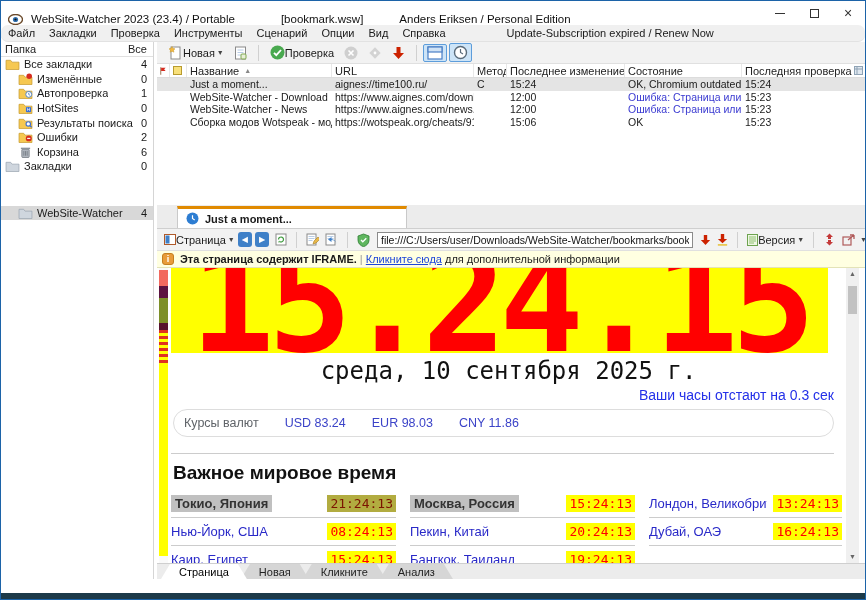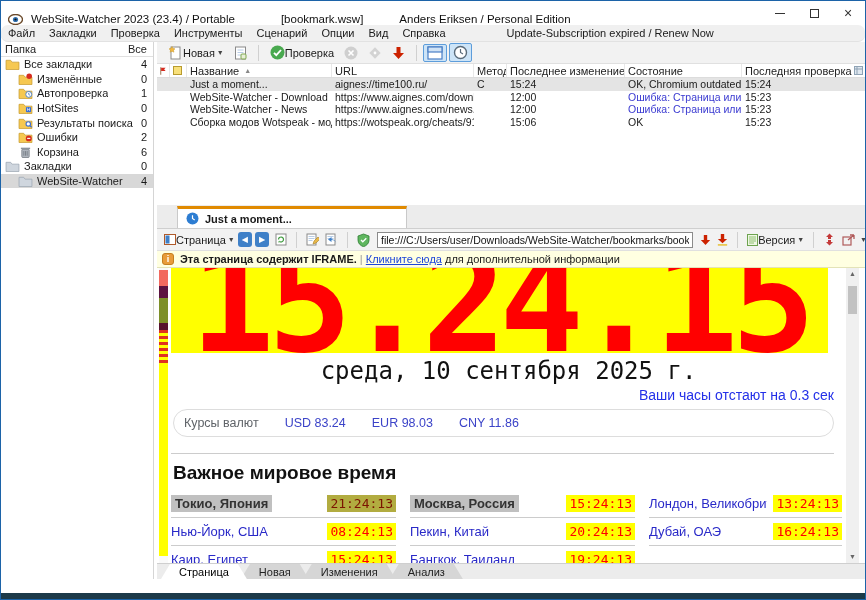--- a/index.html
+++ b/index.html
@@ -26,21 +26,21 @@
   .menu-item{padding:0 7px;white-space:nowrap;}
   .menu-notice{margin-left:54px;white-space:nowrap;}
 
   
   .sidebar{position:absolute;left:0;top:41px;width:153px;height:537px;background:#fff;
     border-right:1px solid #d5d5d5;}
   .side-head{display:flex;align-items:center;height:15px;border-bottom:1px solid #e0e0e0;
     padding:0 6px 0 4px;color:#222;}
   .side-head .hall{margin-left:auto;}
   .srow{display:flex;align-items:center;height:14.6px;padding-right:6px;white-space:nowrap;cursor:default;}
-  .srow.sel{background:#d8d8d8;}
+  .srow.sel{background:#d8d8d8;margin-top:32px;}
   .srow .ind0{width:4px;} .srow .ind1{width:17px;}
   .srow svg{flex:0 0 auto;margin-right:4px;}
   .slabel{overflow:hidden;text-overflow:ellipsis;}
   .scount{margin-left:auto;}
 
   
   .right{position:absolute;left:156px;top:41px;width:710px;height:537px;background:#fff;}
 
   .toolbar{position:absolute;left:0;top:0;width:100%;height:22px;background:#f2f2f2;
     display:flex;align-items:center;border-bottom:1px solid #e0e0e0;padding-left:6px;}
@@ -560,20 +560,20 @@
         <span class="varrow">▲</span>
         <span class="vthumb"></span>
         <span class="varrow dn">▼</span>
       </div>
       <div class="rmargin"></div>
     </div>
 
     <div class="btabs">
       <span class="btab2 active">Страница</span>
       <span class="btab2">Новая</span>
-      <span class="btab2">Изменения</span>
+      <span class="btab2">Кликните</span>
       <span class="btab2">Анализ</span>
     </div>
   </div>
 
   <div class="bottomstrip"></div>
 
 </div>
 
 </body></html>

